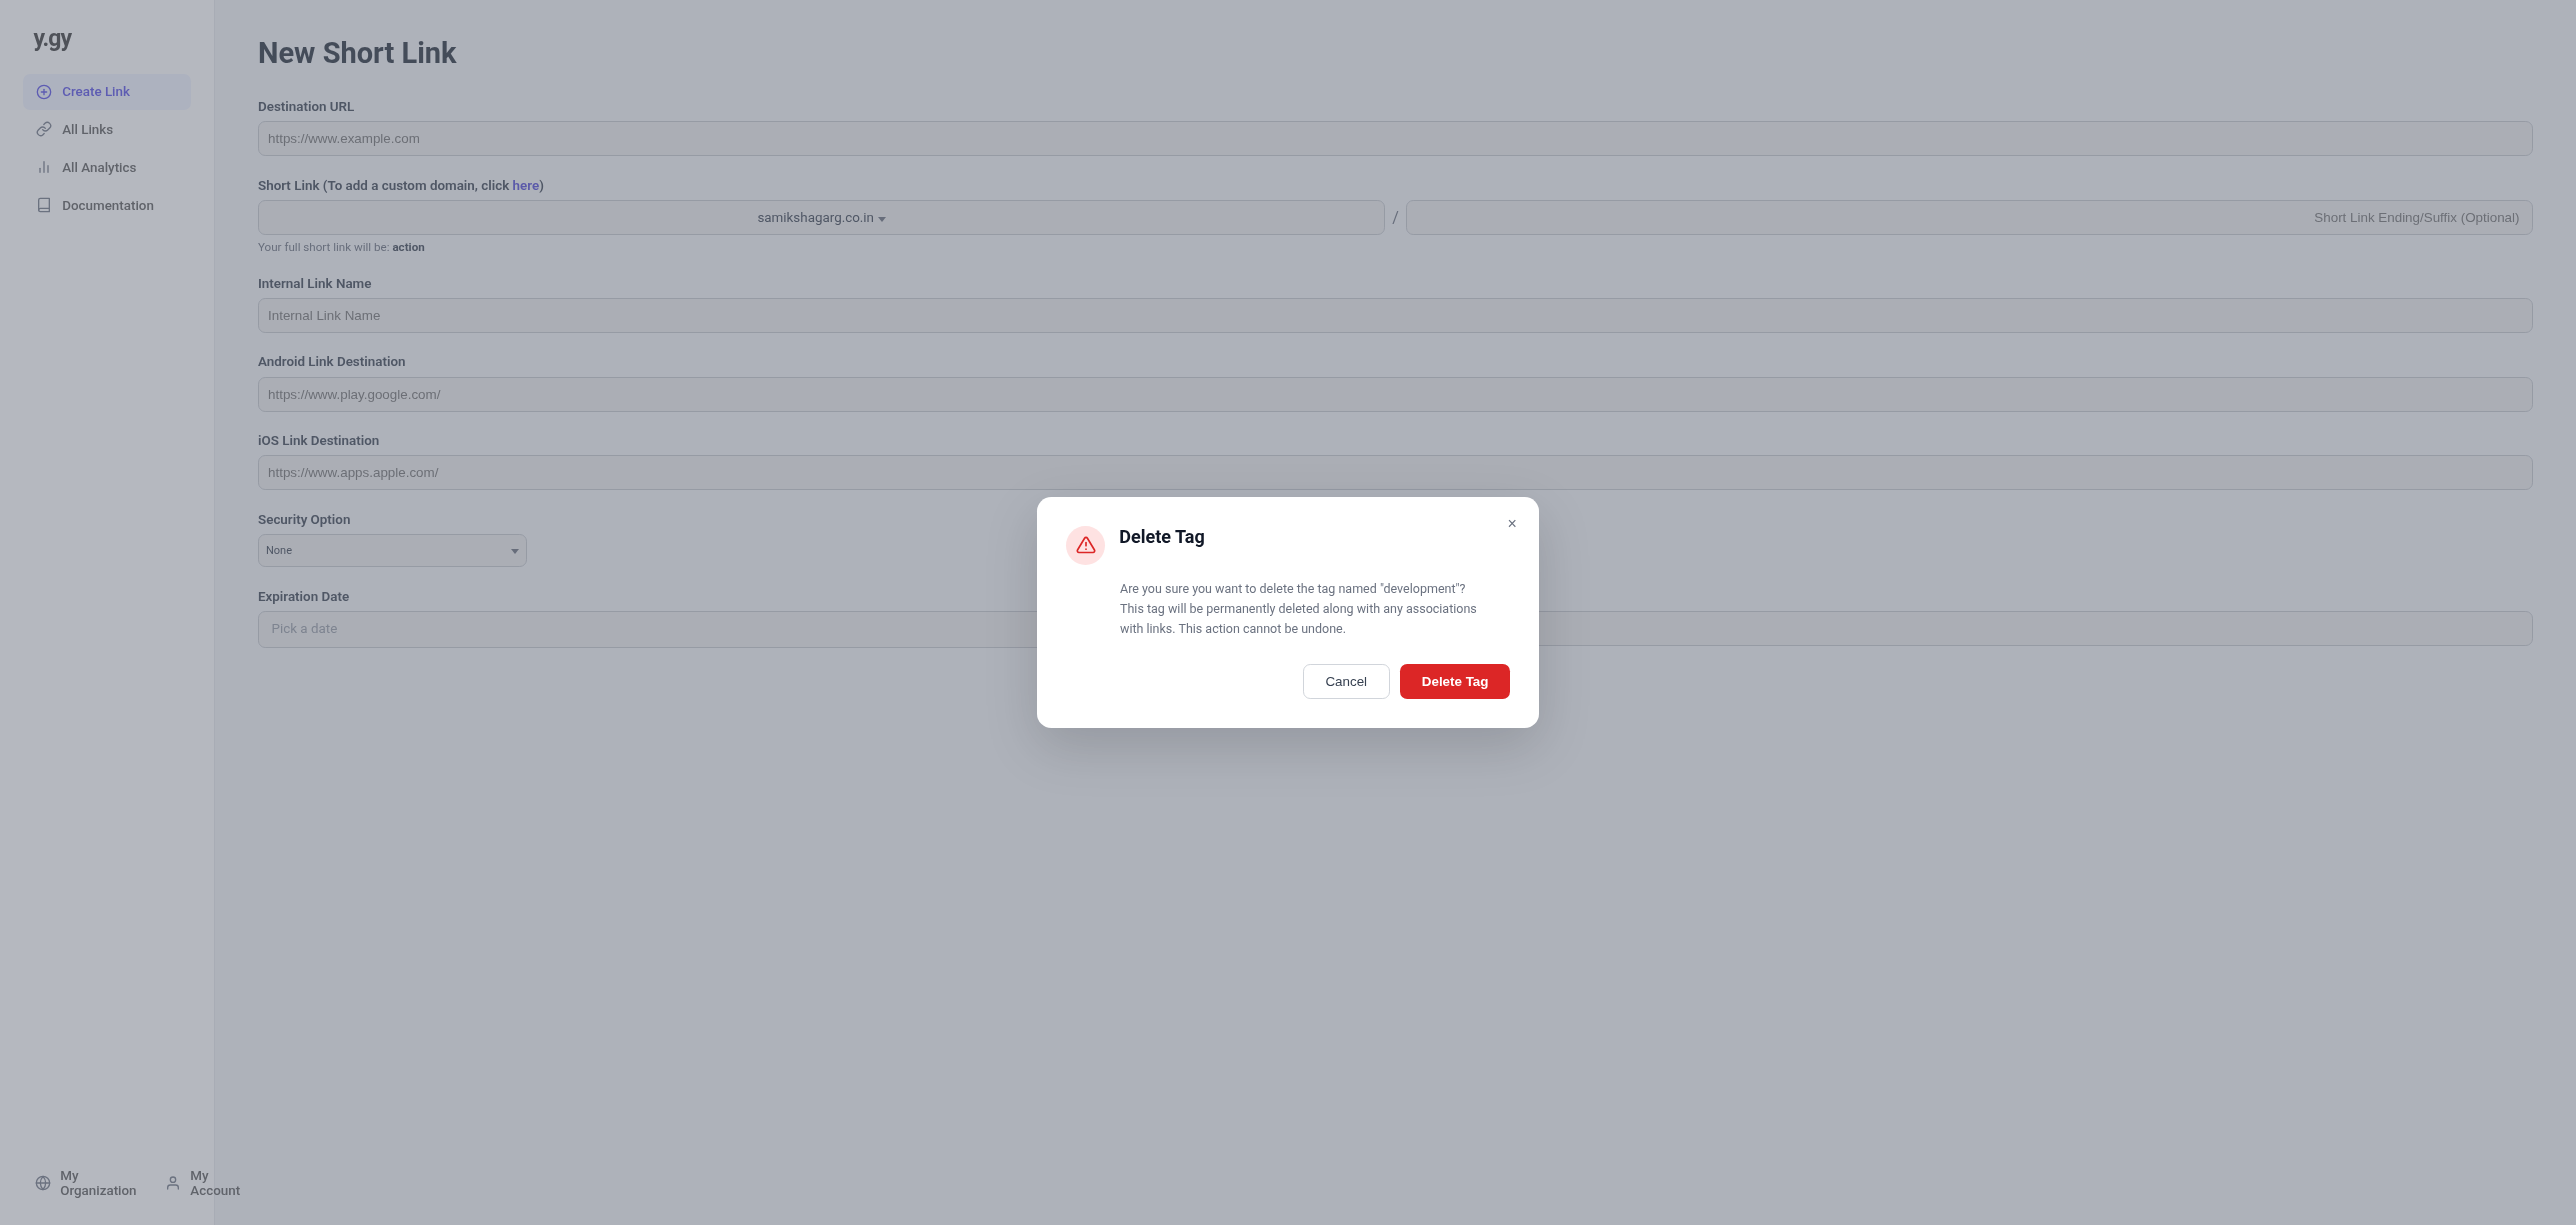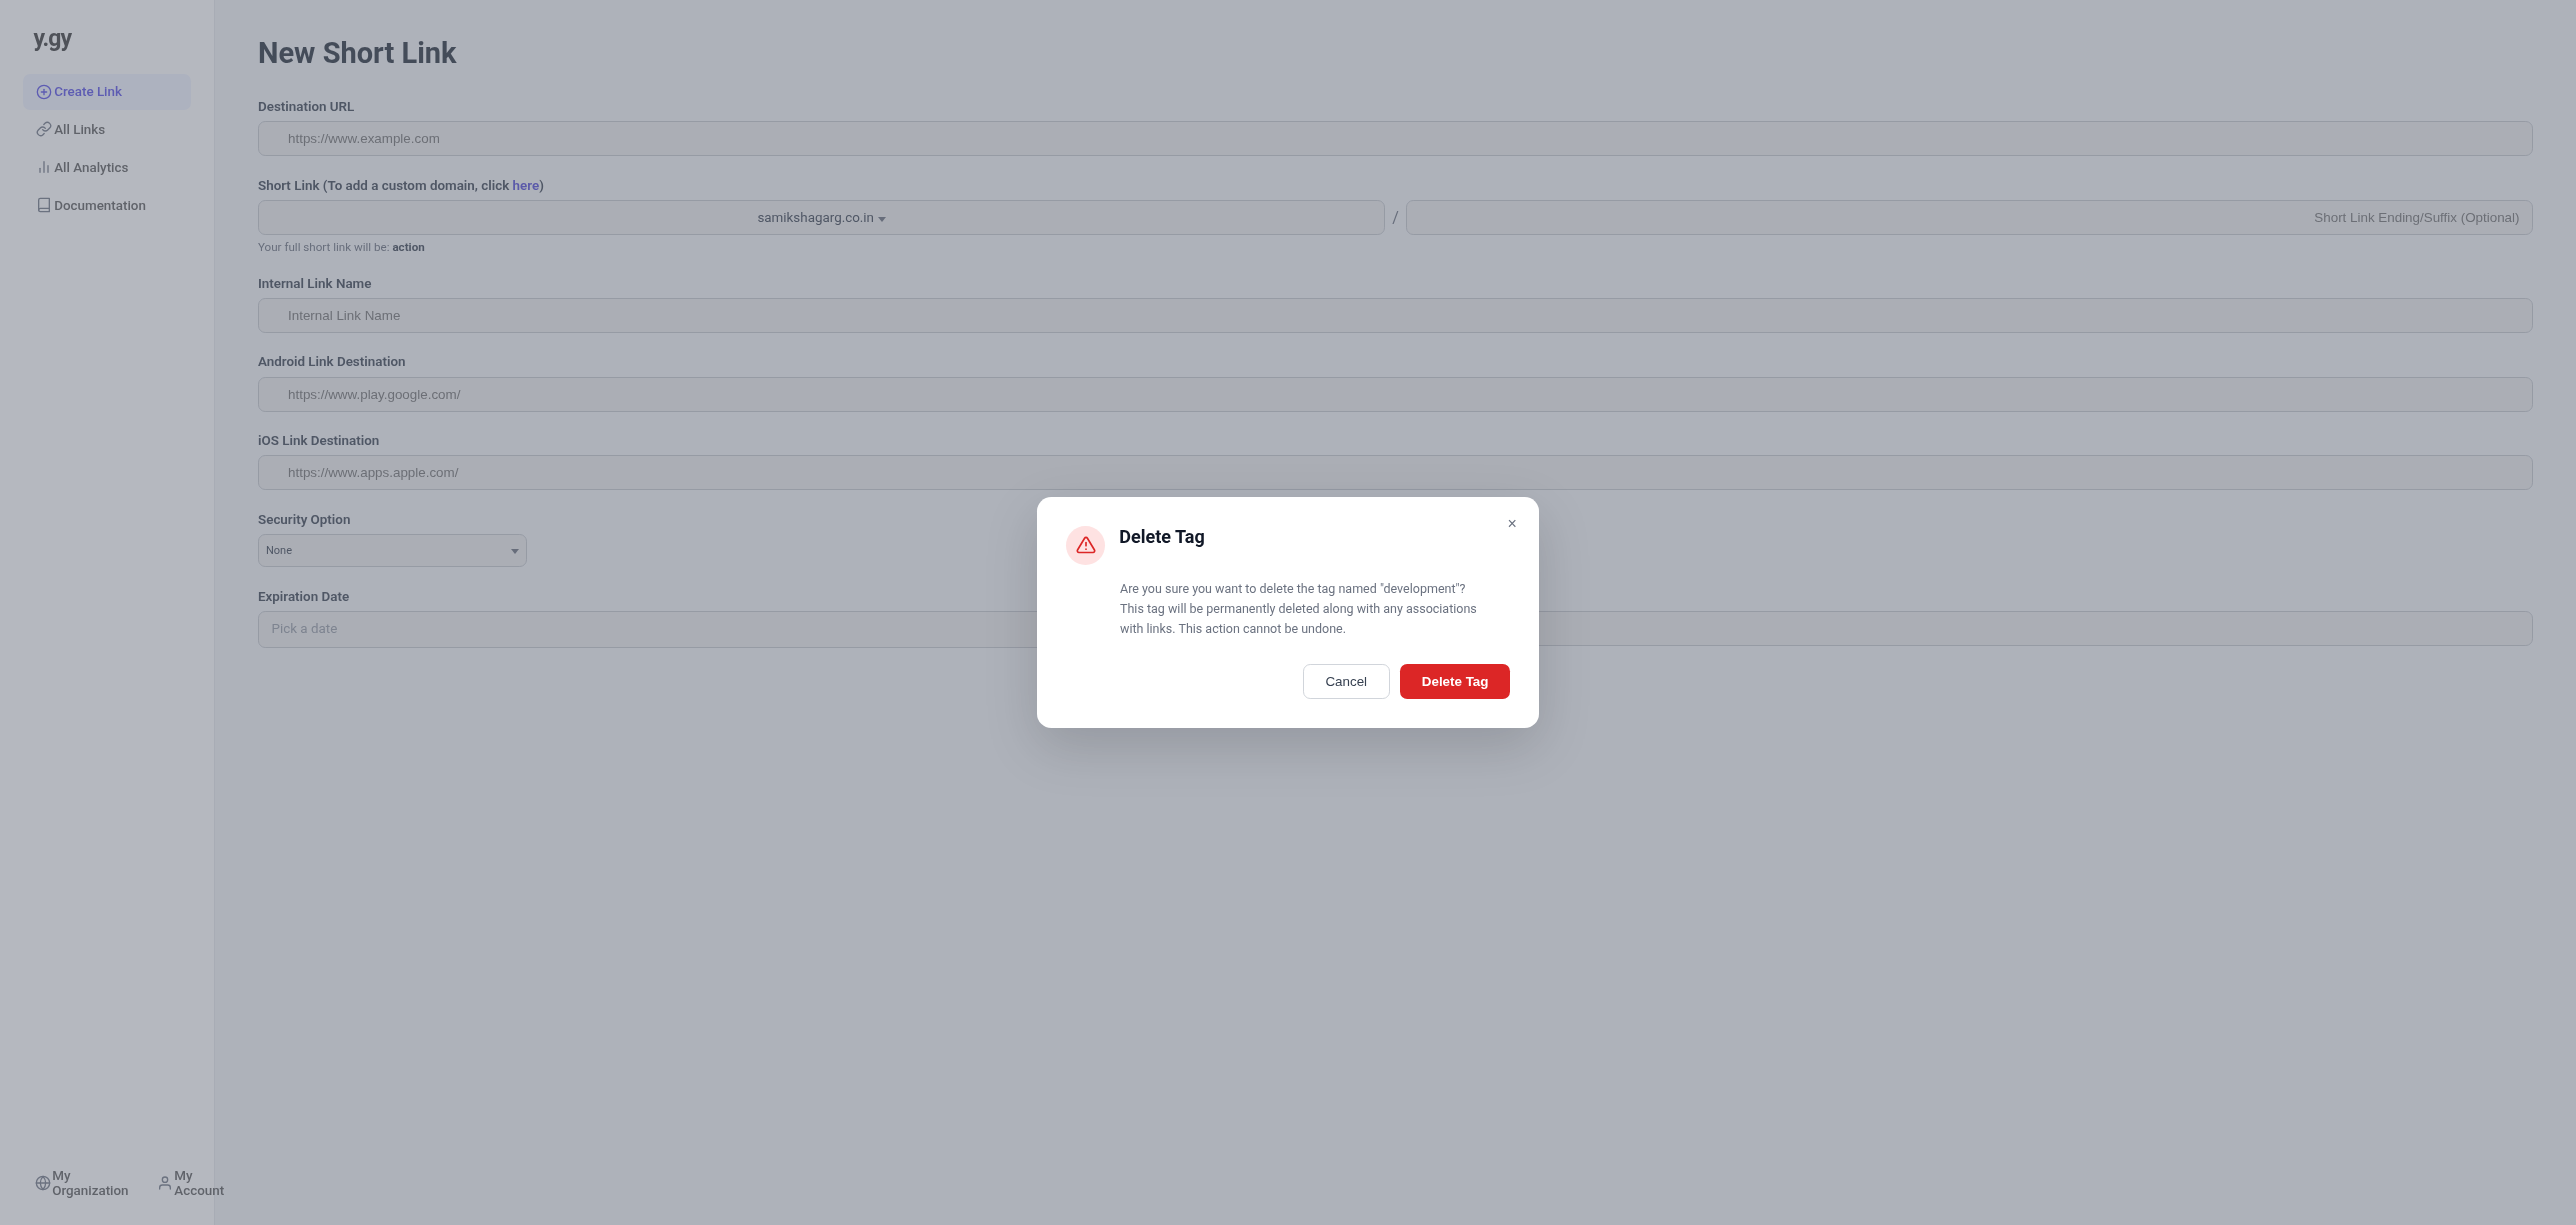--- a/index.html
+++ b/index.html
@@ -21,21 +21,21 @@
       font-size: 23px;
       font-weight: 700;
       color: #5b5bd6;
       letter-spacing: -0.9px;
     }
     .sidebar-logo span { color: #333; }
     .sidebar-nav { display: flex; flex-direction: column; gap: 1.8px; flex: 1; padding: 0 10.7px; }
     .sidebar-item {
       display: flex;
       align-items: center;
-      gap: 1px;
+      gap: 9px;
       padding: 9px 12.5px;
       border-radius: 7.2px;
       cursor: pointer;
       color: #555;
       font-size: 13.4px;
       font-weight: 500;
       transition: background 0.15s;
     }
     .sidebar-item.active { background: #eef2ff; color: #4f46e5; }
     .sidebar-item .icon { width: 18px; height: 18px; display: flex; align-items: center; justify-content: center; color: #6b7280; }
@@ -59,21 +59,21 @@
     .form-label {
       font-size: 13.4px;
       font-weight: 600;
       color: #374151;
       margin-bottom: 7.2px;
       display: block;
     }
     .form-label a { color: #4f46e5; text-decoration: none; }
     .form-input {
       width: 100%;
-      padding: 9px 29px;
+      padding: 9px 9px;
       border: 0.9px solid #d1d5db;
       border-radius: 7.2px;
       font-size: 13.4px;
       color: #9ca3af;
       background: #fff;
       outline: none;
     }
     .short-link-row {
       display: flex;
       align-items: center;

